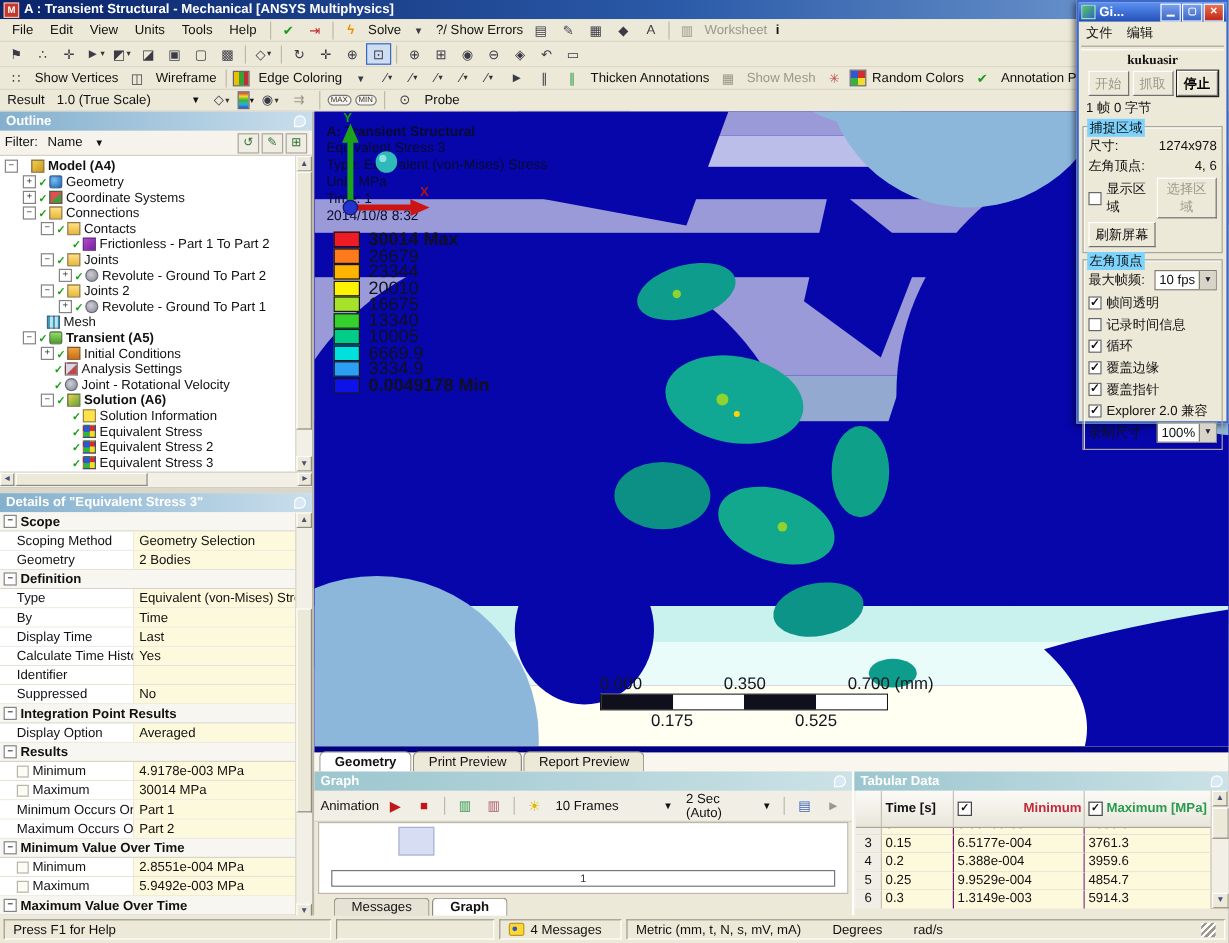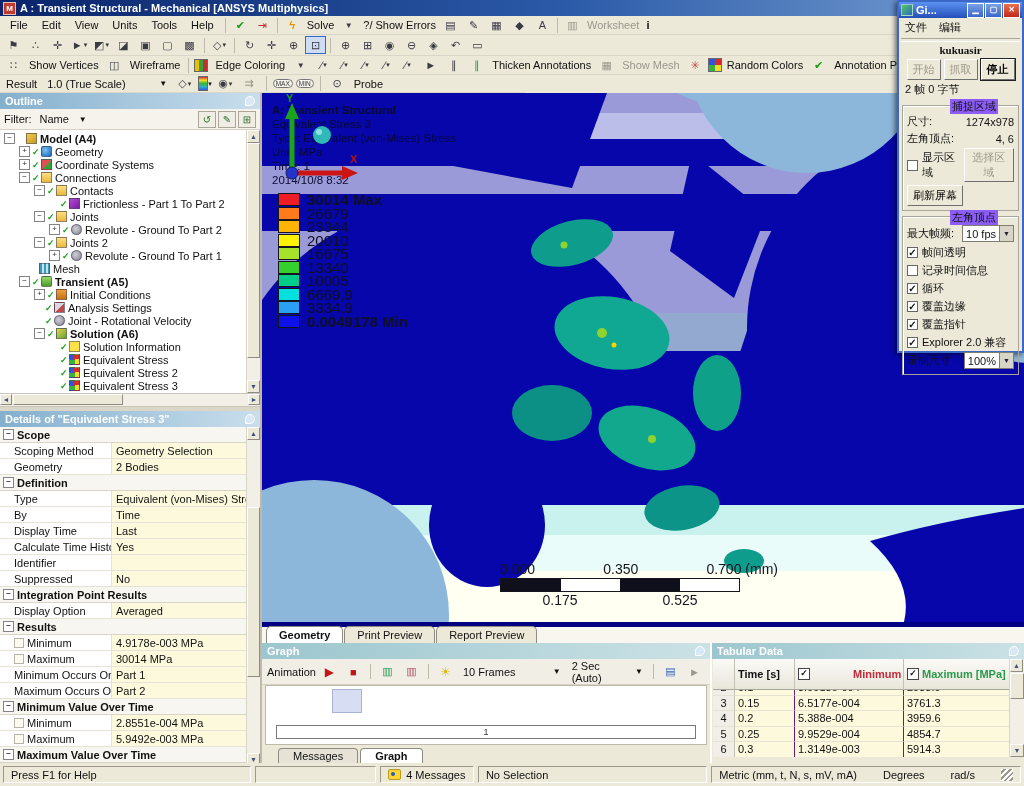--- a/index.html
+++ b/index.html
@@ -189,21 +189,21 @@
   .cap-menu{display:flex;gap:12px;padding:2px 6px;}
   .rule{height:2px;border-top:1px solid #A8A59A;border-bottom:1px solid #fff;margin:1px 2px;}
   .cap-name{text-align:center;font-family:"Liberation Serif",serif;font-weight:bold;padding:1px 0 2px;}
   .cap-ctl{display:flex;gap:3px;justify-content:center;padding:1px 0 2px;}
   .wbtn{border:1px solid;border-color:#fff #707070 #707070 #fff;background:#ECE9D8;padding:2px 5px;font-size:11px;}
   .wbtn.disabled{color:#9C998C;}
   .wbtn.primary{box-shadow:0 0 0 1px #222;font-weight:bold;}
   .cap-counter{padding:0 6px 3px;}
   .grp{margin:5px 3px 3px;border:1px solid #A8A59A;box-shadow:inset 1px 1px 0 #fff;position:relative;
     padding:7px 4px 4px;}
-  .grp-l{position:absolute;top:-7px;left:3px;background:#8b5cf6;padding:0 2px;margin-left:44px;}
+  .grp-l{position:absolute;top:-7px;left:3px;background:#7dd3fc;padding:0 2px;}
   .cap-row{display:flex;justify-content:space-between;align-items:center;padding:1px 0;}
   .wcombo{display:inline-flex;border:1px solid #7F7C70;background:#fff;align-items:center;height:15px;}
   .wcombo .txt{padding:0 3px;}
   .wcombo .db{width:13px;height:100%;background:#D8D4C8;border-left:1px solid #7F7C70;font-size:7px;
     display:flex;align-items:center;justify-content:center;color:#223;}
   .ck{display:flex;align-items:center;gap:4px;padding:1.5px 0;}
   .box{width:11px;height:11px;border:1px solid #666;background:#fff;font-size:10px;line-height:10px;
     font-weight:bold;text-align:center;color:#111;flex:none;box-sizing:border-box;}
 </style>
 </head>
@@ -843,23 +843,20 @@
 
   <div id="status" data-name="status-bar">
     <span class="sseg" style="width:273px" data-name="status-help">
         <span>Press F1 for Help</span>
       </span>
     <span class="sseg" style="width:132px" data-name="status-empty"></span>
     <span class="sseg" style="width:102px" data-name="status-messages">
         <span class="msg-icon" data-name="messages-icon"></span>
         <span>4 Messages</span>
       </span>
-    <span class="sseg" style="width:252px" data-name="status-selection">
-        <span>No Selection</span>
-      </span>
     <span class="sseg" style="flex:1;gap:26px" data-name="status-units">
       <span data-name="units-value">Metric (mm, t, N, s, mV, mA)</span>
       <span data-name="angle-units-value">Degrees</span>
       <span data-name="angular-velocity-units-value">rad/s</span>
       <span class="grip" data-name="resize-grip"></span>
     </span>
   </div>
 
   <div id="cap" data-name="gif-capture-window">
     <div class="cap-title" data-name="capture-title-bar">
@@ -875,21 +872,21 @@
         <span data-name="capture-menu-item">文件</span>
         <span data-name="capture-menu-item">编辑</span>
       </div>
     <div class="rule" data-name="divider"></div>
     <div class="cap-name" data-name="capture-profile-name">kukuasir</div>
     <div class="cap-ctl" data-name="capture-controls">
       <button class="wbtn disabled" data-name="start-button">开始</button>
       <button class="wbtn disabled" data-name="grab-button">抓取</button>
       <button class="wbtn primary" data-name="stop-button">停止</button>
     </div>
-    <div class="cap-counter" data-name="frame-counter">2 帧  0 字节</div>
+    <div class="cap-counter" data-name="frame-counter">1 帧  0 字节</div>
     <div class="grp" data-name="capture-region-group">
       <span class="grp-l" data-name="capture-region-legend">捕捉区域</span>
       <div class="cap-row">
           <span data-name="size-label">尺寸:</span>
           <span data-name="size-value">1274x978</span>
         </div>
       <div class="cap-row">
           <span data-name="corner-label">左角顶点:</span>
           <span data-name="corner-value">4, 6</span>
         </div>

